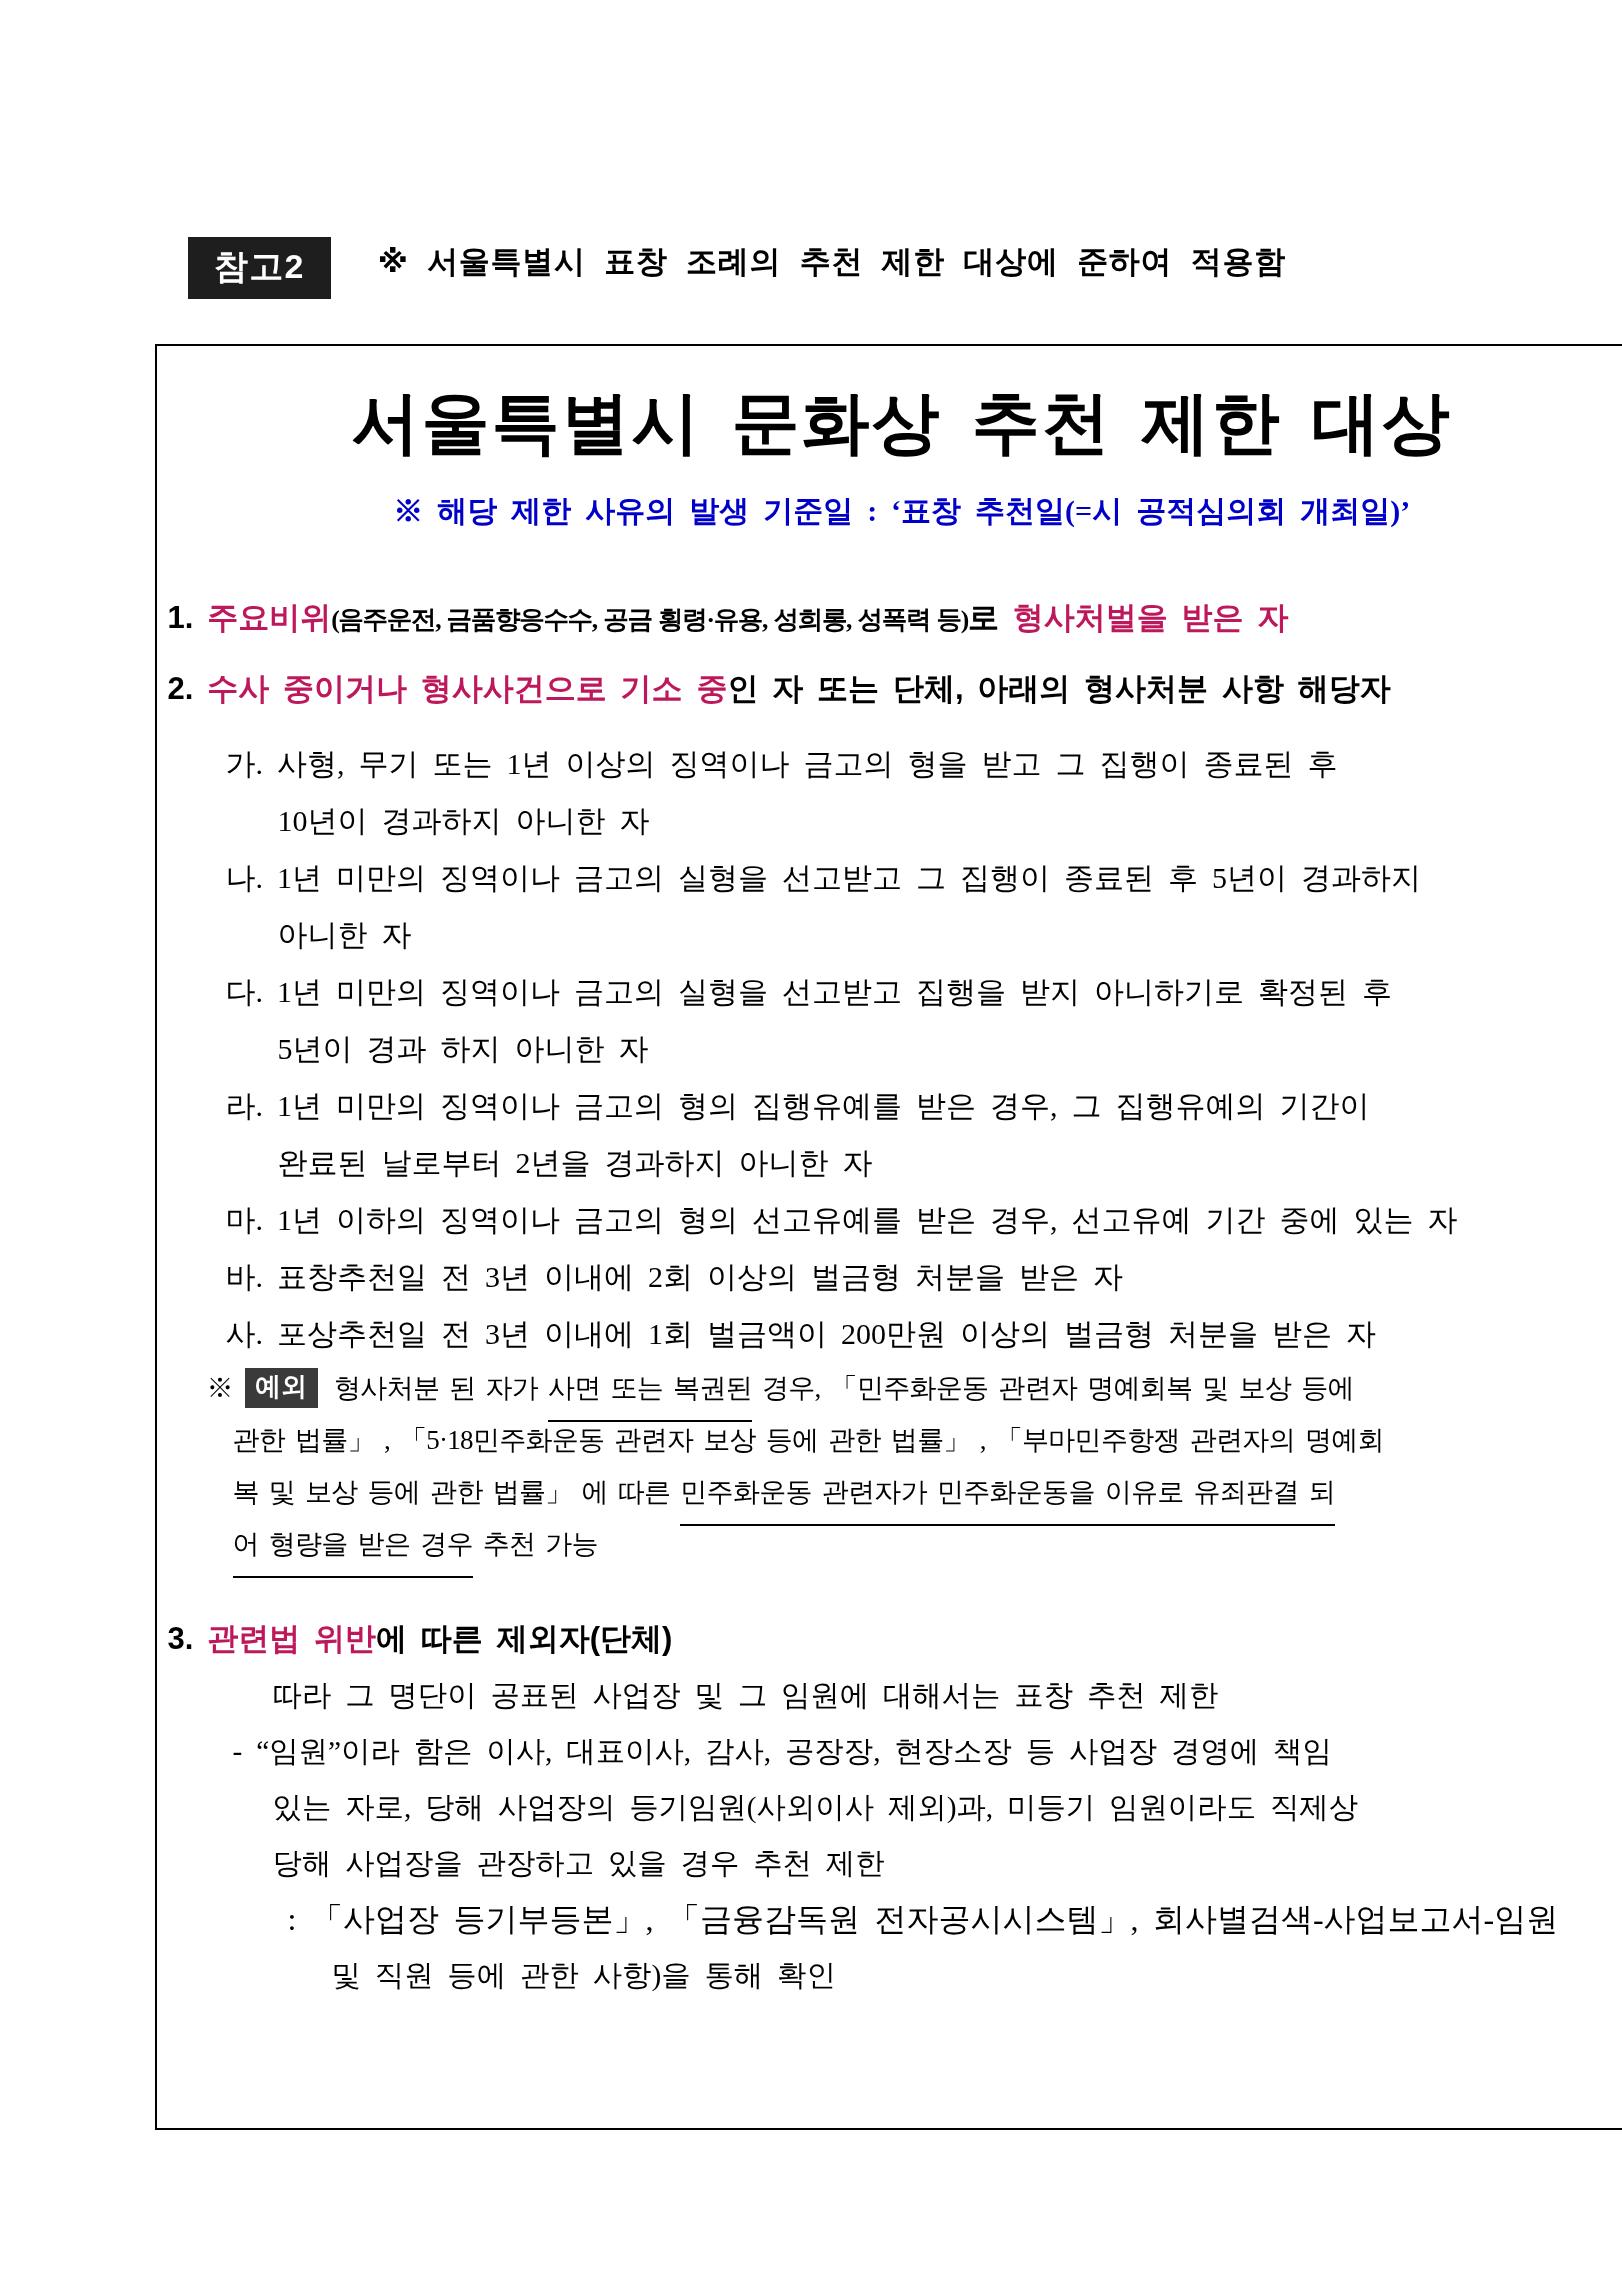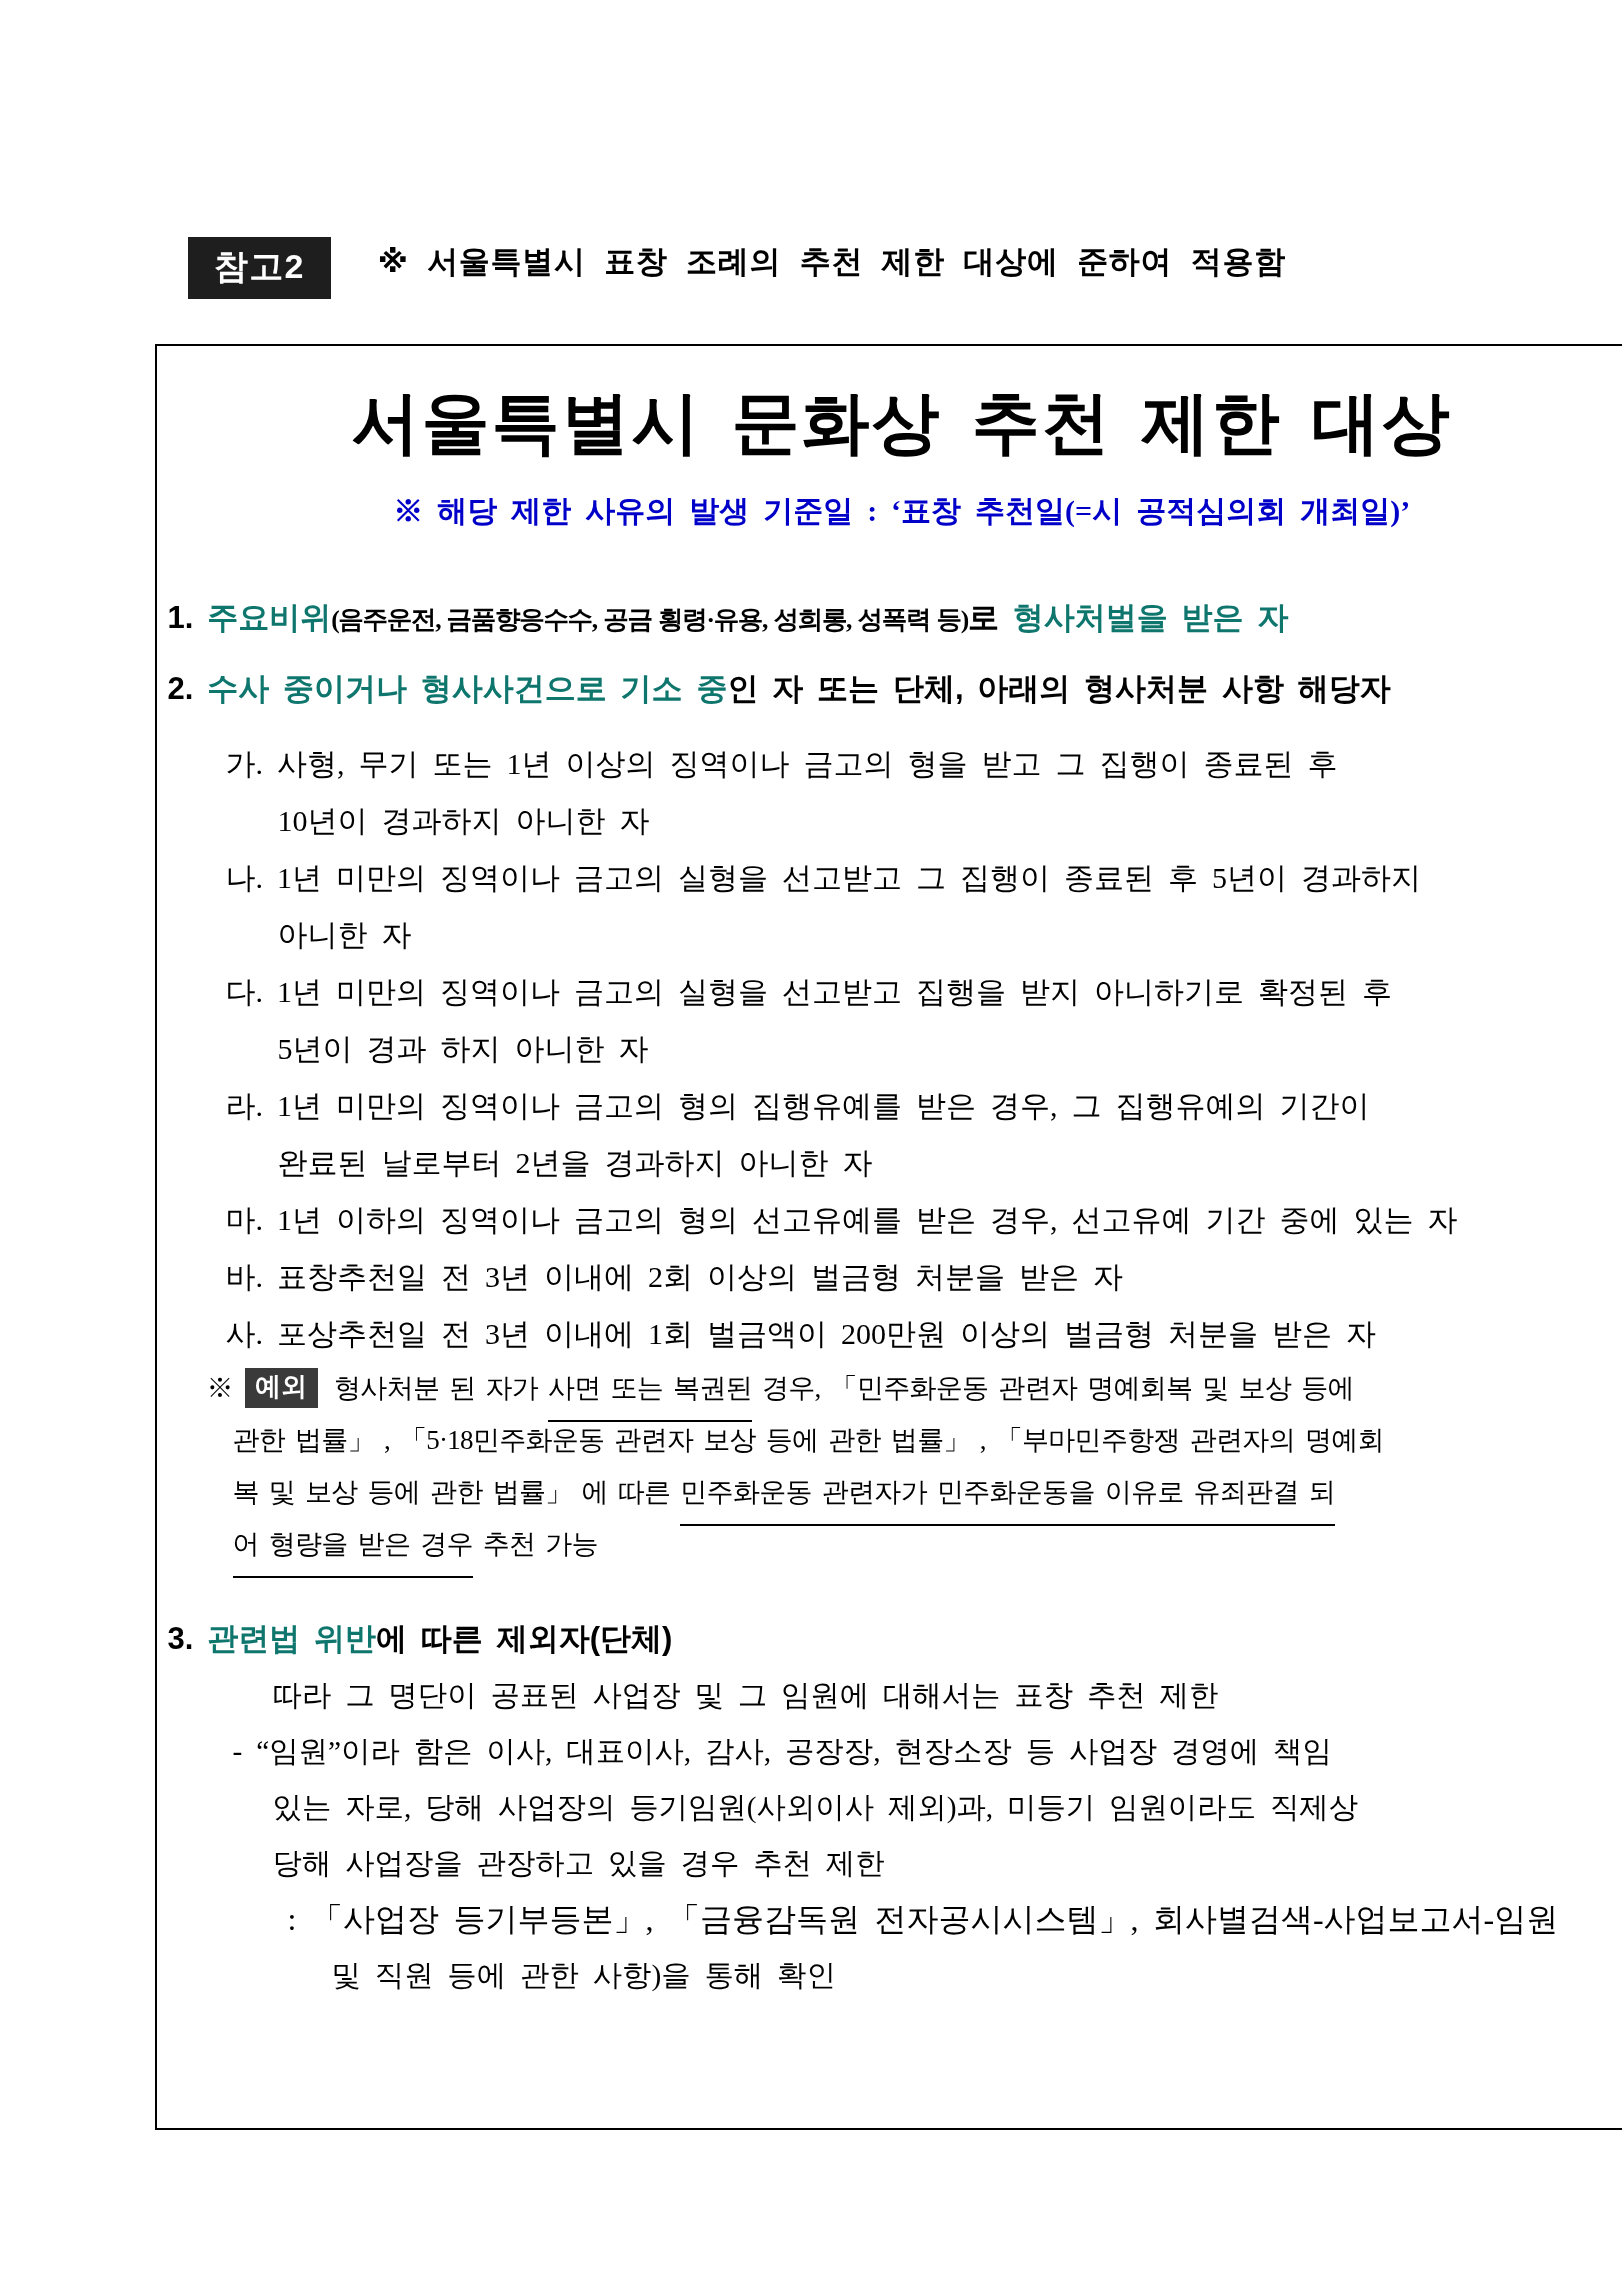--- a/index.html
+++ b/index.html
@@ -77,21 +77,21 @@
   .colon{padding-left:120px;line-height:56px;font-size:32px;}
   .colonwrap{padding-left:164px;line-height:56px;font-size:29.4px;}
 
   .gap-a{margin-top:60px;}
   .gap-b{margin-top:13px;}
   .gap-c{margin-top:18.3px;}
   .gap-d{margin-top:41px;}
   .gap-e{margin-top:9.2px;}
 
   
-  .red{color:#0f766e;}
+  .red{color:#be185d;}
   .b{font-weight:bold;}
   .u{border-bottom:2.6px solid #000;padding-bottom:17px;}
   .paren{
     font-size:25.5px;font-weight:600;letter-spacing:-1.3px;word-spacing:1.3px;
     font-family:"Liberation Serif","DejaVu Serif",serif;
   }
   .paren2{font-size:27px;letter-spacing:-0.7px;}
   .badge-exc{
     display:inline-block;background:#3a3a3a;color:#fff;
     font-family:Liberation Serif, serif;

